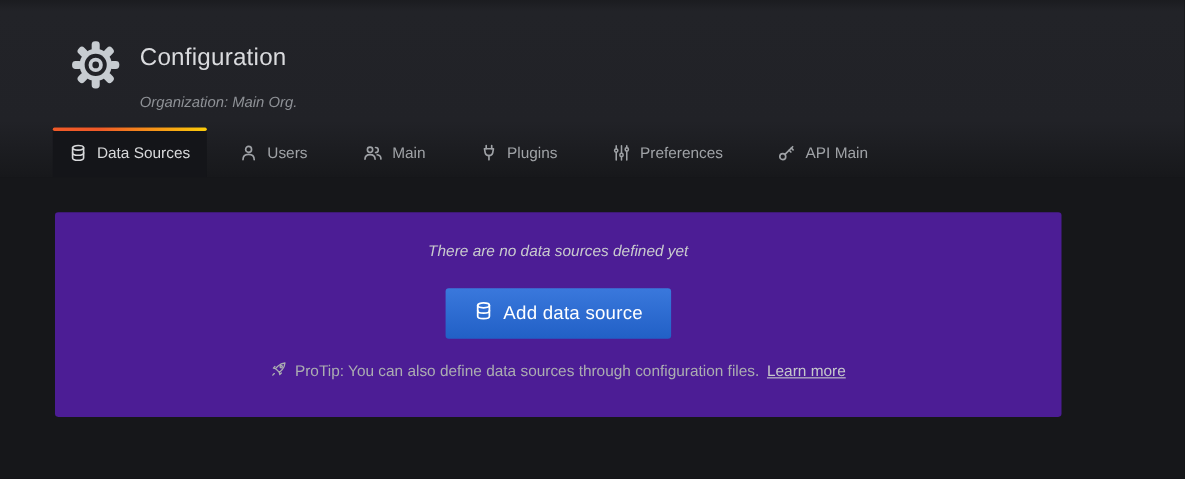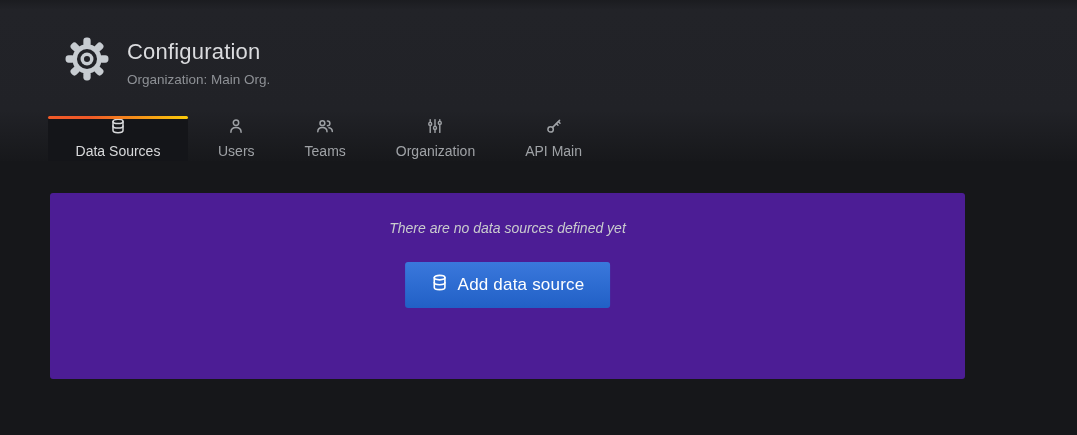--- a/index.html
+++ b/index.html
@@ -10,26 +10,26 @@
     -webkit-font-smoothing:antialiased;
   }
   
   .page-header{
     position:absolute;top:0;left:0;width:1077px;height:161px;
     background:linear-gradient(180deg,#1b1c20 0px,#222328 10px,#212227 110px,#17181b 161px);
   }
   .gear-wrap{position:absolute;left:64px;top:36px;width:46px;height:46px;}
   .header-titles{position:absolute;left:127px;top:39px;}
   .page-title{font-size:22px;font-weight:400;color:#dadbde;line-height:26px;letter-spacing:.2px;}
-  .page-subtitle{font-size:13.5px;color:#8e9196;margin-top:7px;}
+  .page-subtitle{font-size:13.5px;color:#8e9196;margin-top:20px;font-style:italic;}
   
   .tabbar{position:absolute;left:48px;bottom:0;height:45px;display:flex;align-items:stretch;}
   .tab{
     display:flex;align-items:center;justify-content:center;gap:9px;
-    font-size:14px;color:#9fa2a6;cursor:pointer;white-space:nowrap;flex-direction:column;
+    font-size:14px;color:#9fa2a6;cursor:pointer;white-space:nowrap;
   }
   .tab + .tab{margin-left:10px;}
   .tab:not(.active){padding:0 20px;}
   .tab.active{
     position:relative;width:140px;background:#141519;color:#d8d9db;
     border-radius:2px 2px 0 0;
   }
   .tab.active::before{
     content:"";position:absolute;top:0;left:0;right:0;height:3px;
     border-radius:2px;
@@ -116,36 +116,46 @@
 
       <div class="tab">
         <span>
           <svg width="18" height="16" viewBox="0 0 18 16" fill="none" stroke="currentColor" stroke-width="1.5" stroke-linecap="round">
             <circle cx="6.4" cy="5.2" r="2.4"></circle>
             <path d="M1.8 13.8 C1.8 11 3.8 9.5 6.4 9.5 C9 9.5 11 11 11 13.8"></path>
             <path d="M11.4 3.1 C12.8 3.1 13.9 4.1 13.9 5.4 C13.9 6.7 12.8 7.7 11.4 7.7"></path>
             <path d="M12.9 9.7 C15 10 16.3 11.5 16.3 13.6"></path>
           </svg>
         </span>
-        <span>Teams</span>
-      </div>
-
+        <span>Main</span>
+      </div>
+
+      <div class="tab">
+        <span>
+          <svg width="15" height="16" viewBox="0 0 15 16" fill="none" stroke="currentColor" stroke-width="1.5" stroke-linecap="round" stroke-linejoin="round">
+            <path d="M5 1.3 V4.2 M10 1.3 V4.2"></path>
+            <path d="M3.4 4.2 H11.6 L10.9 7.9 C10.6 9.4 9.3 10.4 7.5 10.4 C5.7 10.4 4.4 9.4 4.1 7.9 Z"></path>
+            <path d="M7.5 10.4 V14.3"></path>
+          </svg>
+        </span>
+        <span>Plugins</span>
+      </div>
 
       <div class="tab">
         <span>
           <svg width="16" height="16" viewBox="0 0 16 16" fill="none" stroke="currentColor" stroke-width="1.4" stroke-linecap="round">
             <path d="M3.2 1.6 V4.4 M3.2 7.4 V14.4"></path>
             <circle cx="3.2" cy="5.9" r="1.5"></circle>
             <path d="M8 1.6 V8.4 M8 11.4 V14.4"></path>
             <circle cx="8" cy="9.9" r="1.5"></circle>
             <path d="M12.8 1.6 V3.4 M12.8 6.4 V14.4"></path>
             <circle cx="12.8" cy="4.9" r="1.5"></circle>
           </svg>
         </span>
-        <span>Organization</span>
+        <span>Preferences</span>
       </div>
 
       <div class="tab">
         <span>
           <svg width="16" height="16" viewBox="0 0 16 16" fill="none" stroke="currentColor" stroke-width="1.5" stroke-linecap="round">
             <circle cx="4.6" cy="11.4" r="2.7"></circle>
             <path d="M6.6 9.4 L13.6 2.4"></path>
             <path d="M10.4 5.6 L12 7.2 M12.4 3.6 L14 5.2"></path>
           </svg>
         </span>
@@ -164,17 +174,30 @@
         <span>
           <svg width="17" height="17" viewBox="0 0 16 16" fill="none" stroke="#ffffff" stroke-width="1.5" stroke-linecap="round">
             <ellipse cx="8" cy="3.4" rx="5" ry="2.1"></ellipse>
             <path d="M3 3.4 V12.6 C3 13.8 5.2 14.7 8 14.7 C10.8 14.7 13 13.8 13 12.6 V3.4"></path>
             <path d="M3 8 C3 9.2 5.2 10.1 8 10.1 C10.8 10.1 13 9.2 13 8"></path>
           </svg>
         </span>
         <span>Add data source</span>
       </button>
 
+      <div class="protip">
+        <span>
+          <svg width="15" height="15" viewBox="0 0 16 16" fill="none" stroke="currentColor" stroke-width="1.3" stroke-linecap="round" stroke-linejoin="round">
+            <path d="M13.9 2.1 C11.2 2.3 9 3.3 7.4 4.9 L4.8 7.5 L8.5 11.2 L11.1 8.6 C12.7 7 13.7 4.8 13.9 2.1 Z"></path>
+            <path d="M4.8 7.5 L2.7 7.1 L4.2 5.6"></path>
+            <path d="M8.5 11.2 L8.9 13.3 L10.4 11.8"></path>
+            <circle cx="10.3" cy="5.7" r="1.1"></circle>
+            <path d="M3.6 12.4 L2.1 13.9"></path>
+          </svg>
+        </span>
+        <span>ProTip: You can also define data sources through configuration files.</span>
+        <a>Learn more</a>
+      </div>
 
     </div>
   </div>
 
 </div>
 
 </body></html>

